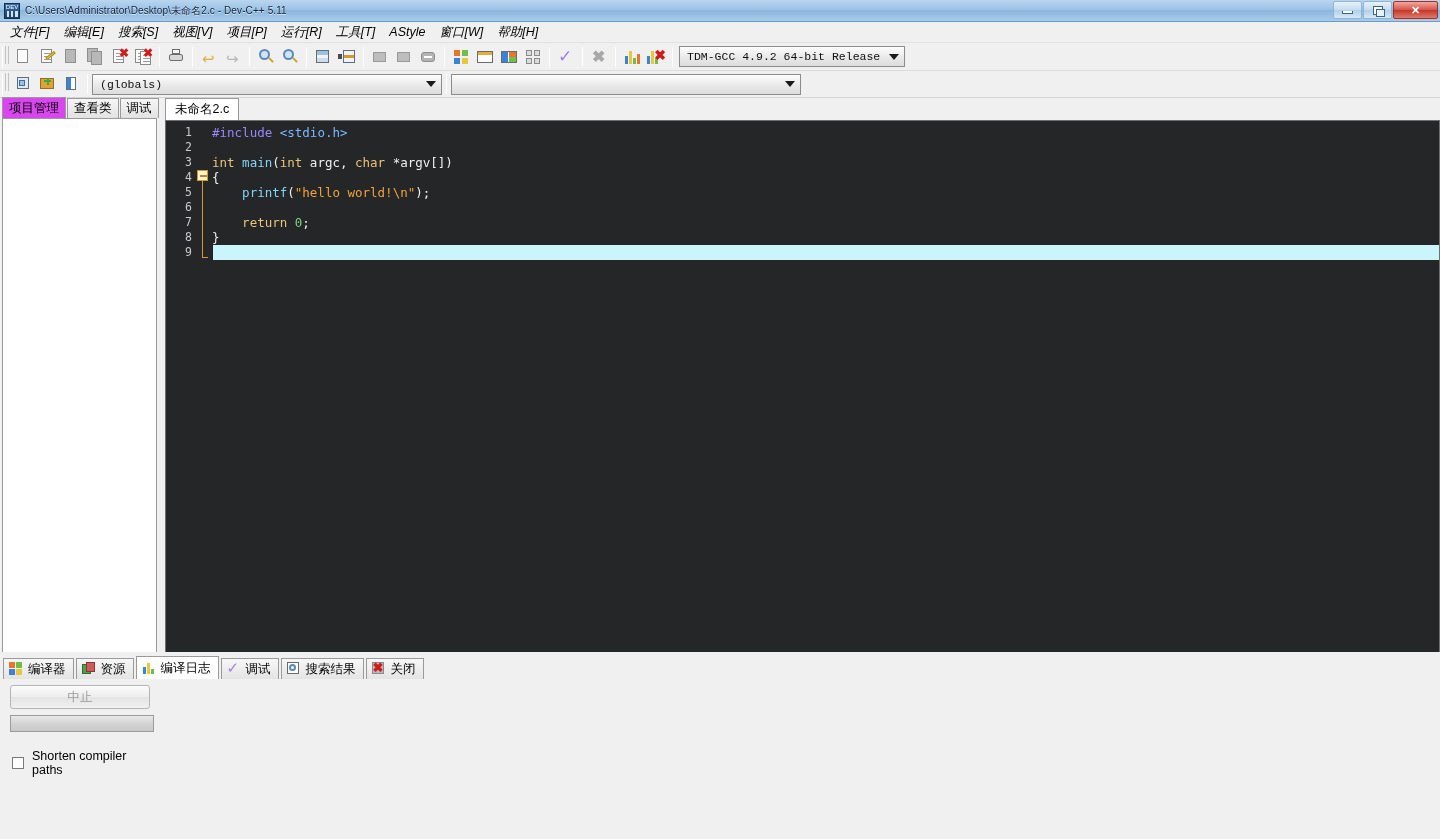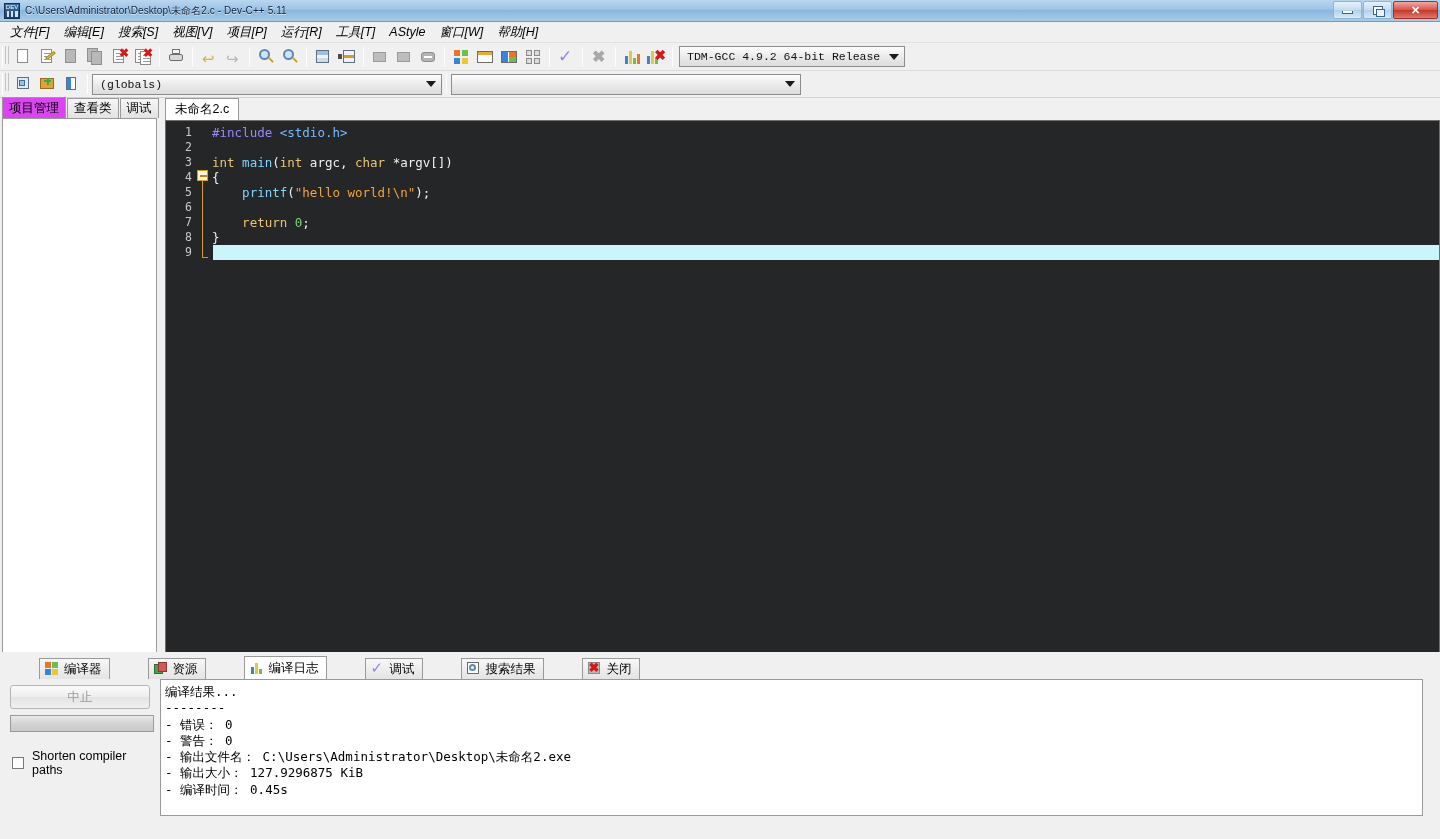--- a/index.html
+++ b/index.html
@@ -170,21 +170,21 @@
     position:absolute; left:46px; top:124px; right:0; height:15px; background:#c9f5fb;
   }
   .caret { position:absolute; left:46px; top:124px; width:1px; height:15px; background:#222; }
 
   
   .bottompanel { position:absolute; left:0; top:656px; width:1440px; height:183px; background:#f0f0f0; }
   .btabrow { height:23px; display:flex; align-items:flex-end; padding-left:3px; }
   .btab {
     font-size:12.5px; border:1px solid #9a9a9a; border-bottom:none; height:21px;
     background: linear-gradient(to bottom,#f7f7f7,#e4e4e4); display:flex; align-items:center;
-    padding:0 7px 0 5px; margin-right:2px; gap:5px; white-space:nowrap; color:#000;margin-left:36px;
+    padding:0 7px 0 5px; margin-right:2px; gap:5px; white-space:nowrap; color:#000;
   }
   .btab.active { background:#fff; height:23px; }
   .bicon { width:14px; height:14px; position:relative; flex:none; }
 
   .bpleft { position:absolute; left:3px; top:23px; width:155px; height:157px; background:#f0f0f0; }
   .abortbtn {
     position:absolute; left:7px; top:6px; width:140px; height:24px;
     border:1px solid #b5b5b5; border-radius:3px;
     background: linear-gradient(to bottom,#fbfbfb,#eeeeee 48%,#e4e4e4 52%,#f0f0f0);
     display:flex; align-items:center; justify-content:center; font-size:12.5px; color:#9a9a9a;
@@ -558,15 +558,14 @@
 
   <div class="bpleft">
     <div class="abortbtn">中止</div>
     <div class="progbar"></div>
     <div class="chkrow">
       <span class="chkbox"></span>
       <span class="chklabel">Shorten compiler paths</span>
     </div>
   </div>
 
-  <div class="bplog" id="logbox"><div class="logline">编译结果...</div><div class="logline">--------</div><div class="logline">- 错误： 0</div><div class="logline">- 警告： 0</div><div class="logline">- 输出文件名： C:\Users\Administrator\Desktop\未命名2.exe</div><div class="logline">- 输出大小： 127.9296875 KiB</div><div class="logline">- 编译时间： 0.45s</div></div>
 
 </div>
 
 </body></html>

